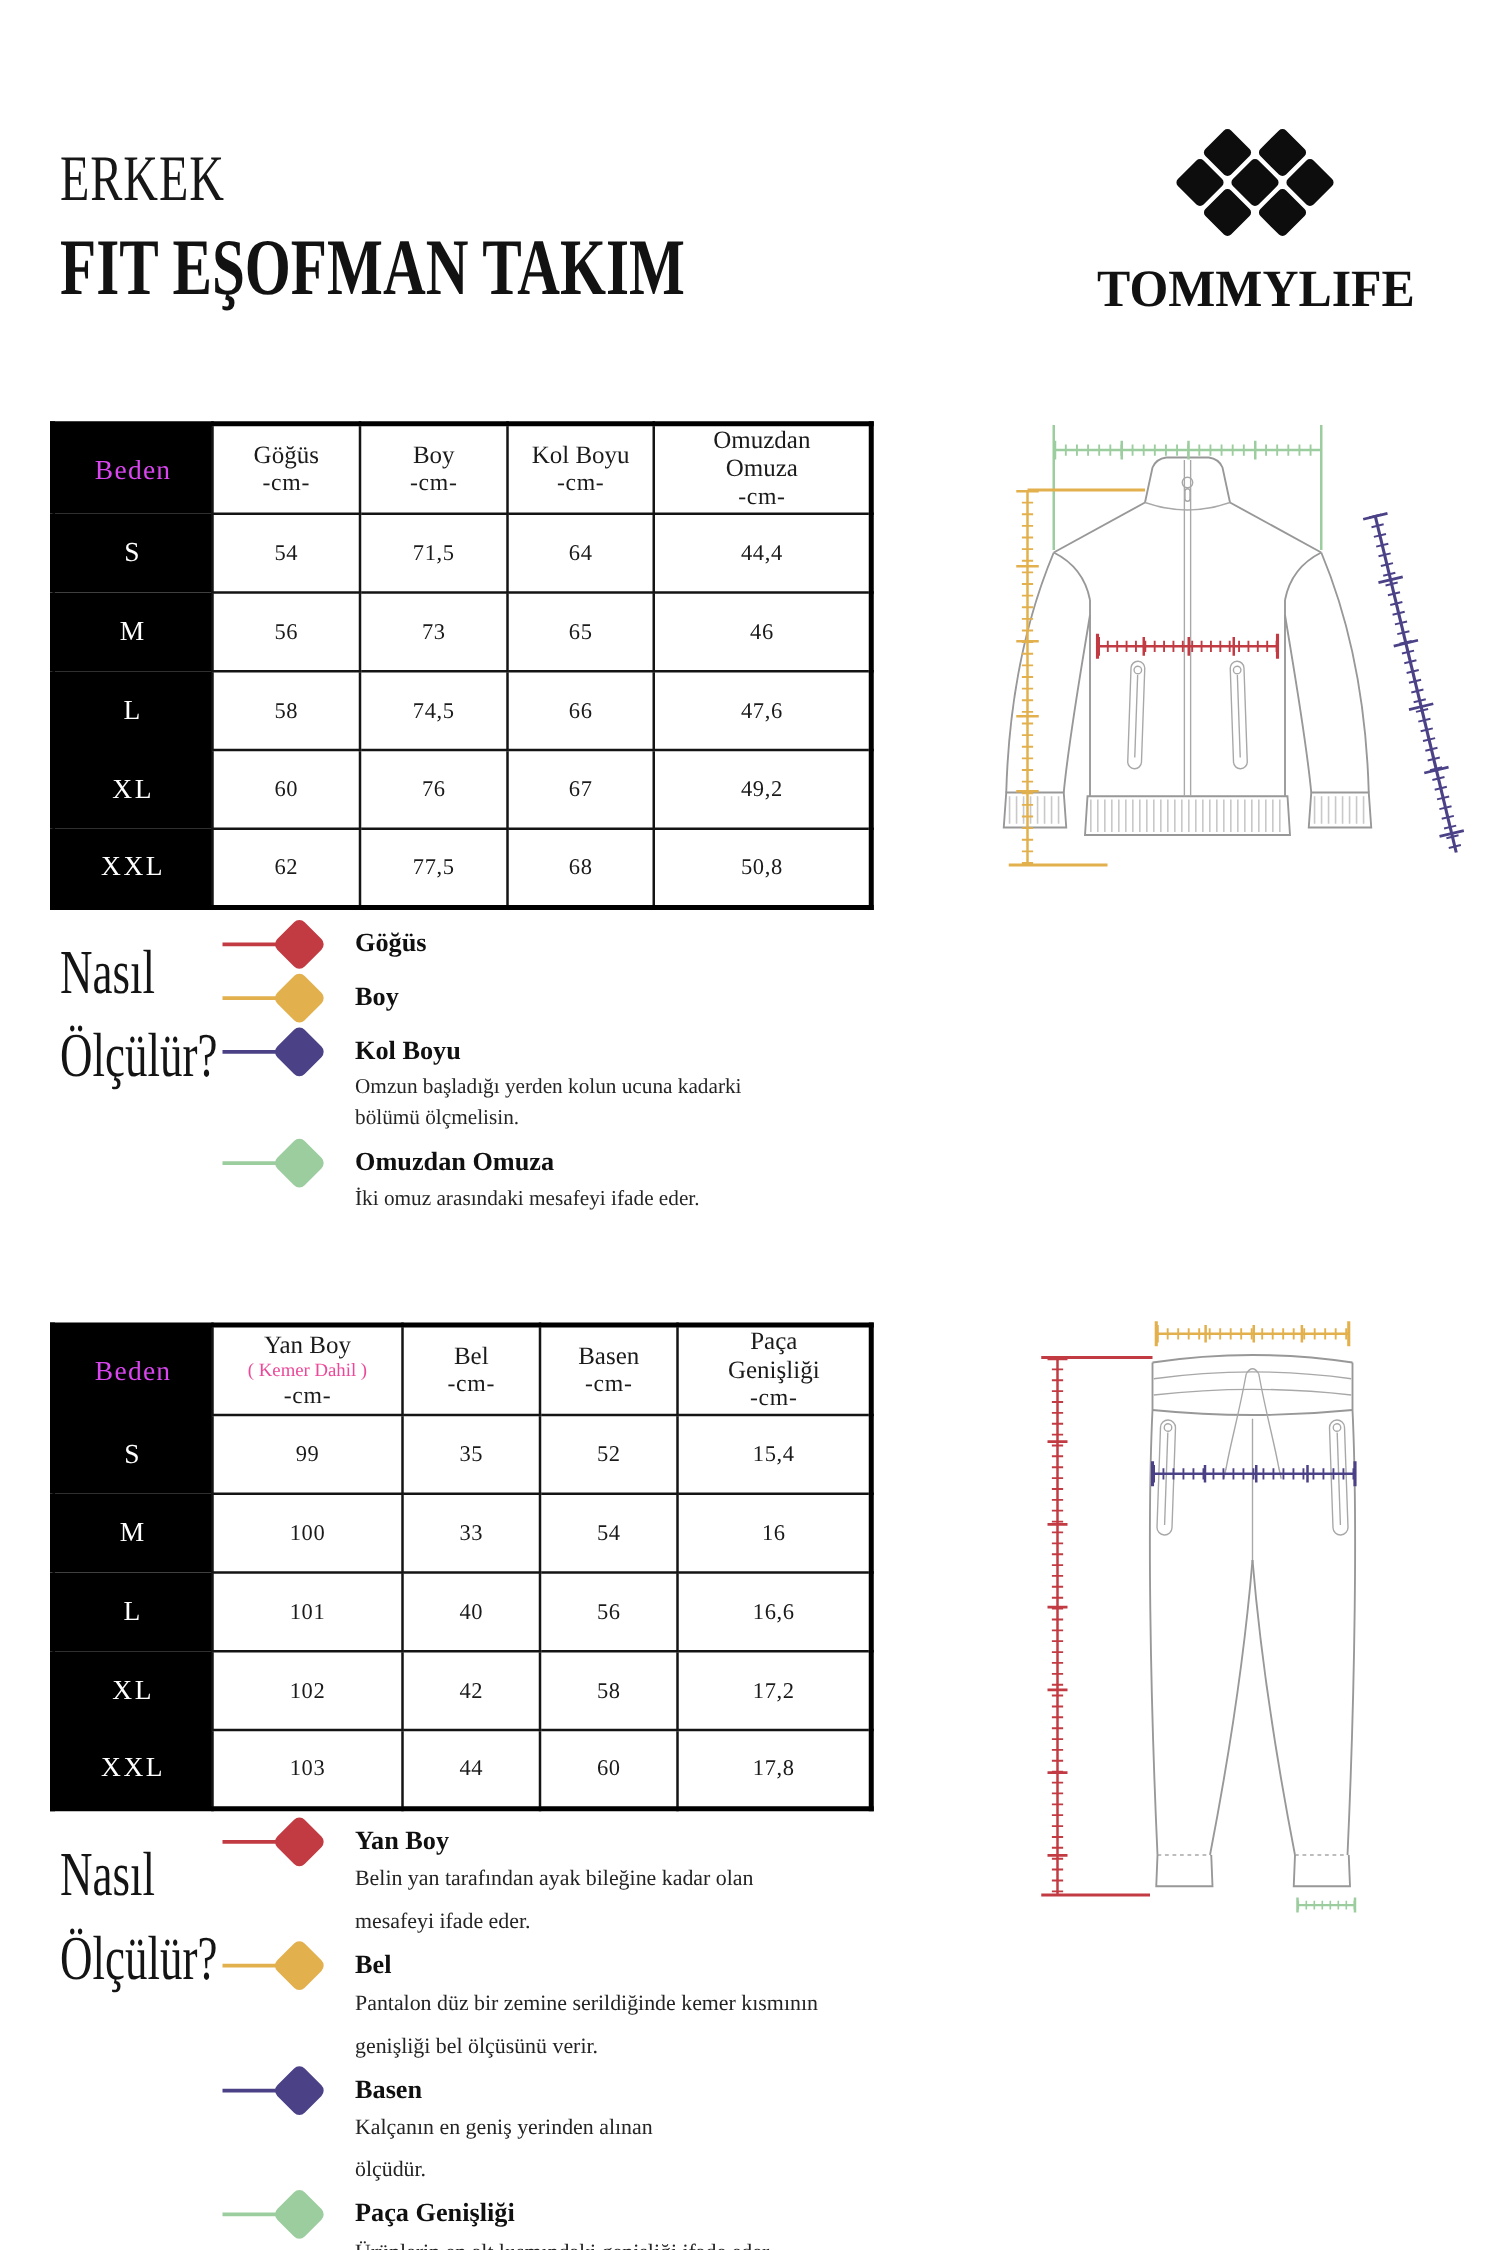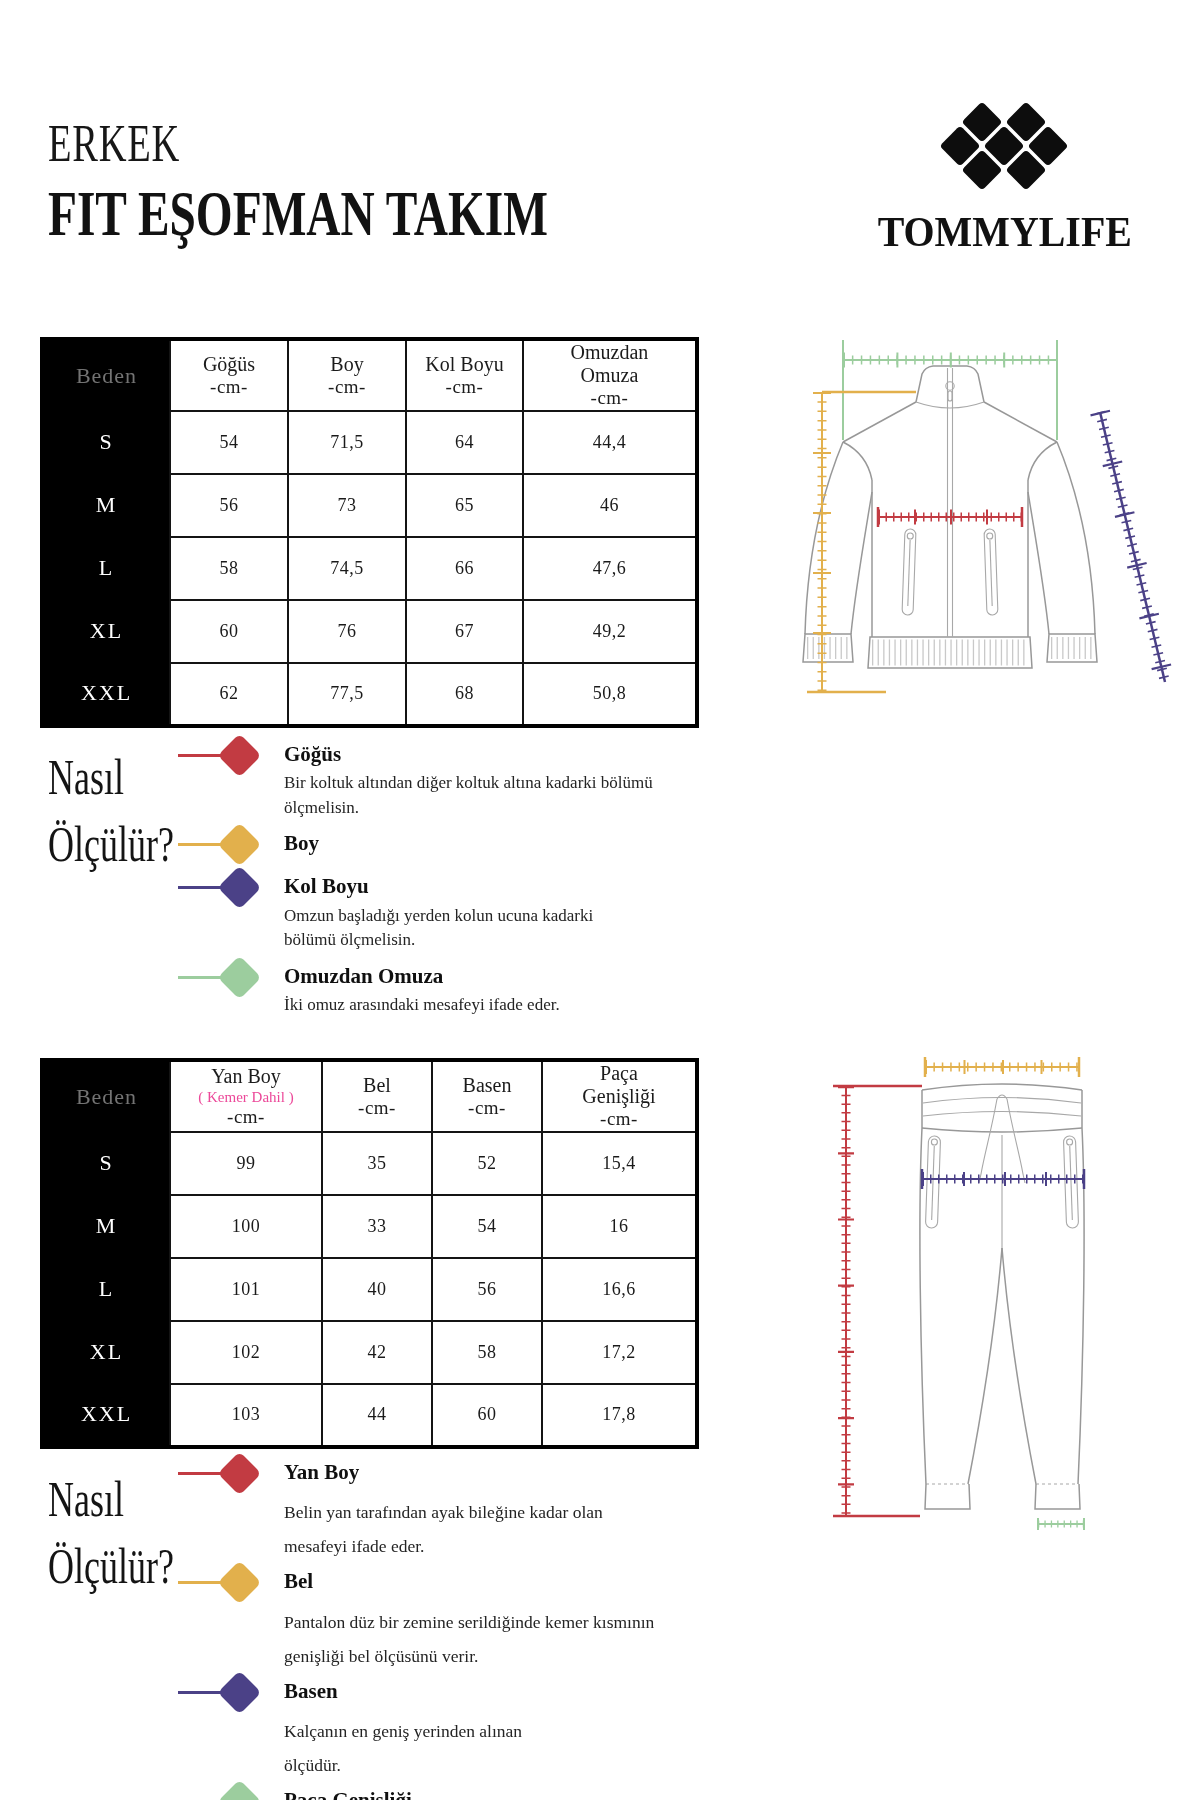--- a/index.html
+++ b/index.html
@@ -24,21 +24,21 @@
   .size-table.t1{top:337px;}
   .size-table.t2{top:1058px;}
   .size-table th,.size-table td{border:2.5px solid #141414;text-align:center;vertical-align:middle;
               padding:0;background:#fff;}
   .size-table thead tr{height:66px;}
   .size-table tbody tr{height:63px;}
   .size-table .blackcol{background:#000;color:#fff;border:0;}
   .h-label{font-size:20px;font-weight:500;line-height:1.15;color:#1b1b1b;}
   .h-sub{font-size:15px;font-weight:400;line-height:1.2;color:#ec4899;}
   .h-unit{font-size:19px;font-weight:400;line-height:1.2;color:#1b1b1b;letter-spacing:.5px;}
-  .corner-label{font-size:22px;font-weight:400;letter-spacing:1px;color:#737373;text-align:right;}
+  .corner-label{font-size:22px;font-weight:400;letter-spacing:1px;color:#d946ef;text-align:right;}
   .size-cell{font-size:22px;letter-spacing:2px;font-weight:400;}
   .val-cell{font-size:18px;letter-spacing:.5px;color:#1a1a1a;}
 
   
   .lg-title{position:absolute;left:48px;font-size:50px;font-weight:400;line-height:1.34;
             transform:scaleX(.72);transform-origin:left top;color:#141414;}
   .lg-title.l1{top:744px;}
   .lg-title.l2{top:1466px;}
   .lg-items{position:absolute;left:178px;width:520px;}
   .lg-items.l1{top:740px;}
@@ -48,21 +48,21 @@
   .lg-line{position:absolute;left:0;top:16px;width:64px;height:3px;}
   .lg-diamond{position:absolute;left:46px;top:2px;width:31px;height:31px;border-radius:6px;
               transform:rotate(45deg);}
   .lg-line[data-color="red"],.lg-diamond[data-color="red"]{background:var(--c-red);}
   .lg-line[data-color="yellow"],.lg-diamond[data-color="yellow"]{background:var(--c-yellow);}
   .lg-line[data-color="purple"],.lg-diamond[data-color="purple"]{background:var(--c-purple);}
   .lg-line[data-color="green"],.lg-diamond[data-color="green"]{background:var(--c-green);}
   .lg-text{padding-left:6px;}
   .lg-name{font-size:21px;font-weight:700;color:#101010;line-height:1.2;margin-top:2px;}
   .lg-desc{white-space:pre;font-size:17px;color:#242424;line-height:1.45;margin-top:4px;}
-  .lg-items.l2 .lg-desc{font-size:17.5px;line-height:1.95;margin-top:10px;}
+  .lg-items.l2 .lg-desc{font-size:17.5px;line-height:1.95;margin-top:0;}
   .lg-items.l2 .lg-item{margin-bottom:4px;}
 
   
   .illus{position:absolute;}
   .illus.jacket{left:710px;top:292px;}
   .illus.pants{left:700px;top:1032px;}
   .garm{stroke:#989898;stroke-width:1.5;fill:none;}
   .garm-thin{stroke:#a8a8a8;stroke-width:1.1;fill:none;}
   .garm-dash{stroke:#a8a8a8;stroke-width:1.1;fill:none;stroke-dasharray:3 3;}
   .rib{stroke:#c9c9c9;fill:none;}
@@ -237,22 +237,20 @@
   <div class="lg-title l1 pre">Nasıl
 Ölçülür?</div>
   <div class="lg-items l1">
     <div class="lg-item">
       <div class="lg-marker">
         <span class="lg-line" data-color="red"></span>
         <span class="lg-diamond" data-color="red"></span>
       </div>
       <div class="lg-text">
         <div class="lg-name">Göğüs</div>
-        <div class="lg-desc">Bir koltuk altından diğer koltuk altına kadarki bölümü
-ölçmelisin.</div>
       </div>
     </div>
     <div class="lg-item">
       <div class="lg-marker">
         <span class="lg-line" data-color="yellow"></span>
         <span class="lg-diamond" data-color="yellow"></span>
       </div>
       <div class="lg-text">
         <div class="lg-name">Boy</div>
       </div>

